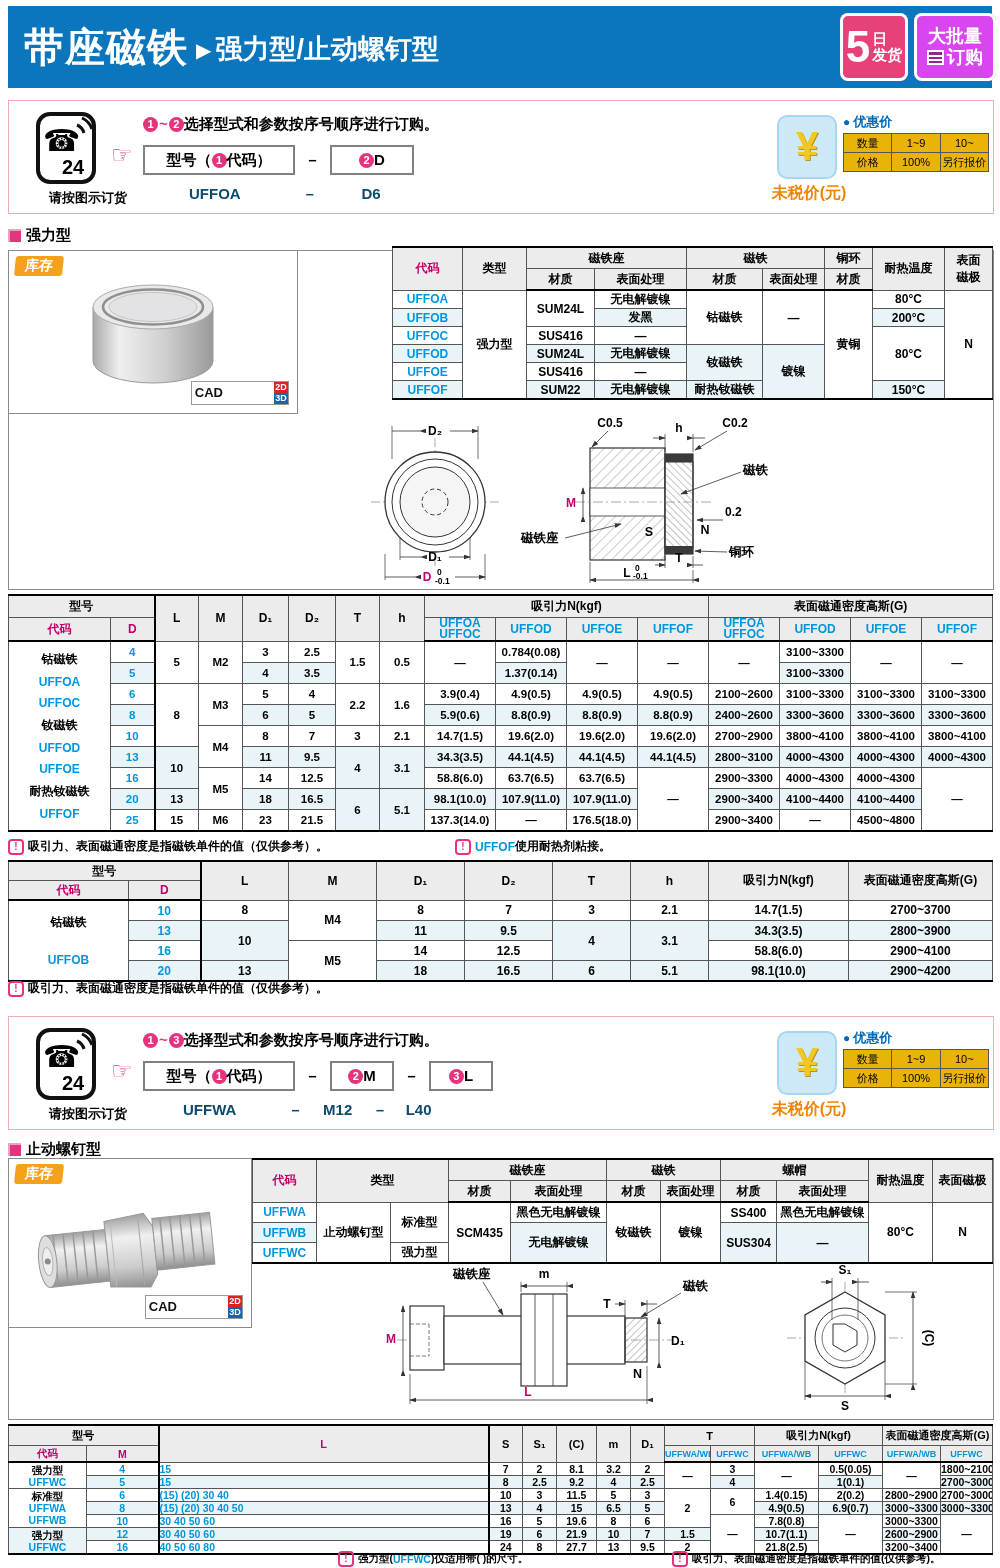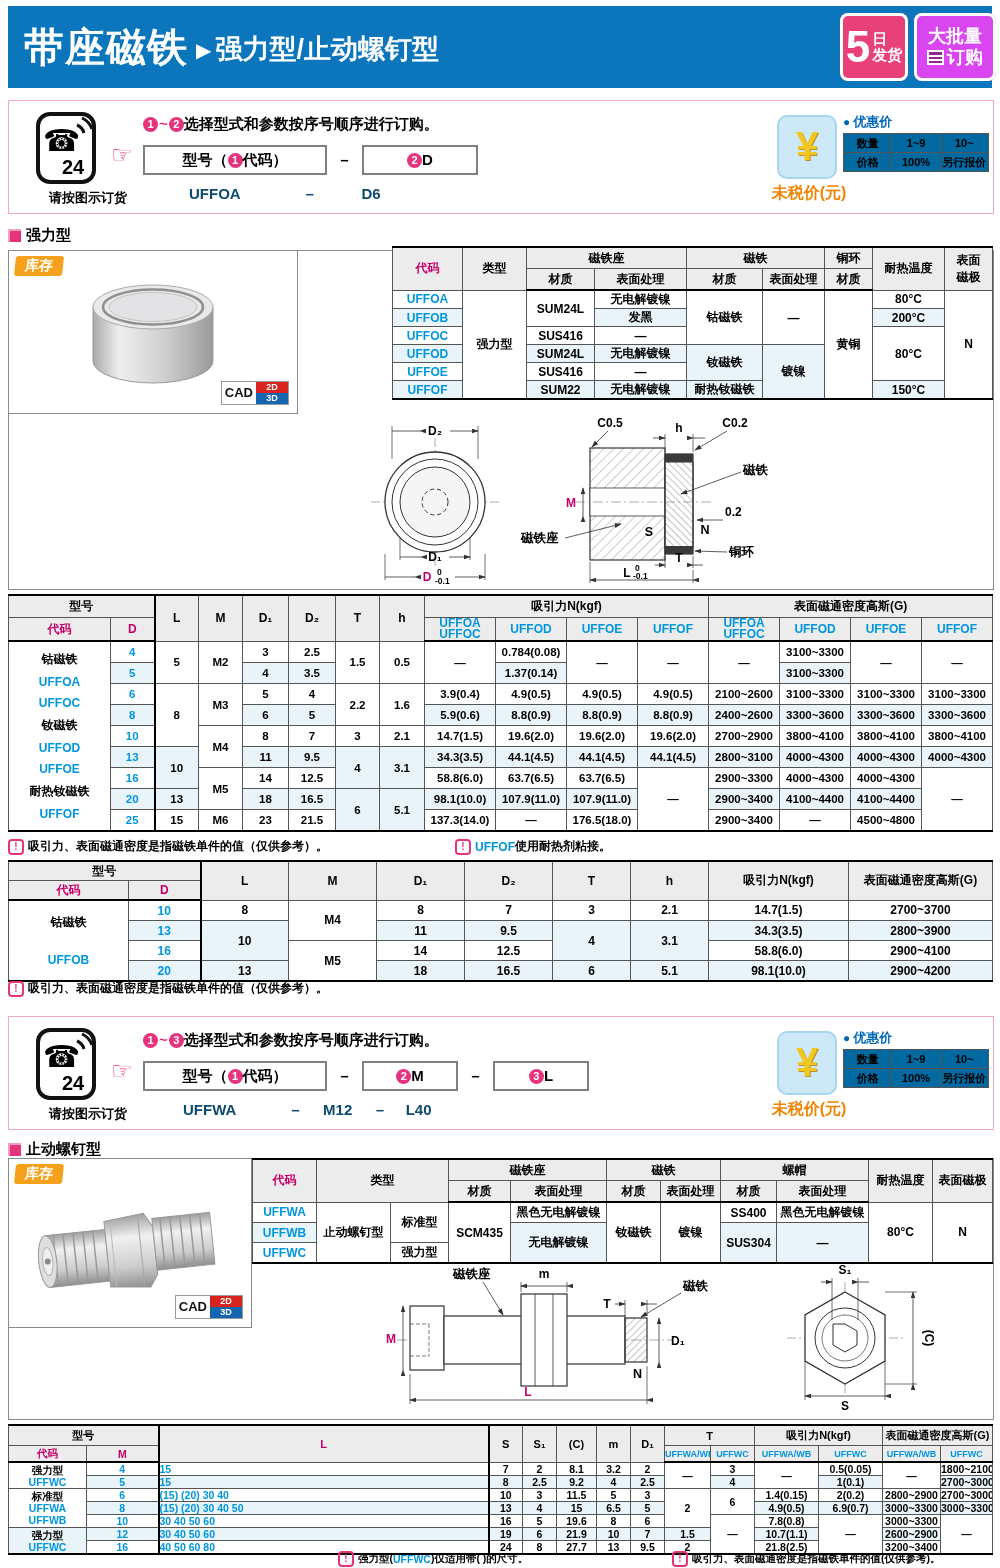--- a/index.html
+++ b/index.html
@@ -20,44 +20,44 @@
   .b2icon{display:inline-block;width:13px;height:11px;border:2px solid #fff;margin-right:3px;background:linear-gradient(#93278f 30%,#fff 30%,#fff 45%,#93278f 45%,#93278f 65%,#fff 65%,#fff 80%,#93278f 80%);}
   
   .orderbox{position:absolute;left:8px;width:984px;height:112px;border:1px solid #f3aab6;background:#fff;}
   .phoneblock{position:absolute;left:26px;top:10px;width:110px;}
   .phonecap{position:absolute;left:-12px;top:78px;width:130px;font-size:13px;font-weight:bold;text-align:center;}
   .hand{position:absolute;left:102px;top:40px;color:#e6337e;font-size:24px;font-weight:bold;}
   .instr{position:absolute;left:134px;top:14px;font-size:15px;font-weight:bold;}
   .cn{display:inline-block;width:15px;height:15px;border-radius:50%;background:#e6337e;color:#fff;font-size:11px;line-height:15px;text-align:center;vertical-align:1px;font-weight:bold;}
   .til{margin:0 1px;color:#e6337e;}
   .mrow{position:absolute;left:134px;top:44px;font-size:15px;font-weight:bold;}
-  .mbox{display:inline-block;border:2px solid #808080;height:26px;line-height:26px;padding:0 26px;text-align:center;background:#fff;}
+  .mbox{display:inline-block;border:2px solid #808080;height:26px;line-height:26px;padding:0 10px;text-align:center;background:#fff;}
   .mb1{width:128px;}.mb2{width:60px;}.mb3{width:40px;}
   .mdash{margin:0 10px;font-weight:bold;}
   .exrow{position:absolute;left:134px;top:84px;color:#0c4a6e;font-weight:bold;font-size:15px;}
   
   .pricebox{position:absolute;left:768px;top:12px;width:216px;height:96px;}
   .yenbox{position:absolute;left:0;top:2px;width:56px;height:60px;background:#cde9f7;border:2px solid #a8d6ee;border-radius:10px;text-align:center;font-size:40px;line-height:58px;font-weight:bold;color:#f3c722;text-shadow:1px 1px 0 #b8922a;}
   .notax{position:absolute;left:-8px;top:70px;width:80px;text-align:center;color:#f08300;font-weight:bold;font-size:16px;}
   .pright{position:absolute;left:66px;top:0;width:148px;}
   .ptitle{color:#0068b7;font-weight:bold;font-size:13px;margin-bottom:2px;}
   .pdot{font-size:12px;margin-right:3px;}
-  .ptable{border-collapse:collapse;table-layout:fixed;width:146px;font-size:11px;font-weight:bold;background:#0369a1;}
+  .ptable{border-collapse:collapse;table-layout:fixed;width:146px;font-size:11px;font-weight:normal;background:#eab308;}
   .ptable td{border:1px solid #555;text-align:center;height:18px;padding:0;}
   
   .seclabel{position:absolute;left:8px;font-size:15px;font-weight:bold;display:flex;align-items:center;}
   .secmark{display:inline-block;width:13px;height:13px;background:#e6337e;box-shadow:inset 2px 2px 0 #f3a0c0;margin-right:5px;}
   
   .bigbox{position:absolute;left:8px;width:984px;border:1px solid #8a8a8a;background:#fff;}
   .imgcell{position:absolute;left:0;top:0;border-right:1px solid #8a8a8a;border-bottom:1px solid #8a8a8a;background:#fff;}
   .stock{position:absolute;left:6px;top:5px;background:#f5a11c;color:#fff;font-weight:bold;font-size:14px;padding:1px 10px;border-radius:3px;transform:skewX(-6deg);}
   .cadbadge{position:absolute;right:8px;bottom:8px;display:flex;border:1px solid #999;background:#fff;font-weight:bold;}
   .cadtxt{font-size:13px;line-height:22px;padding:0 3px;color:#111;}
   .cadcol{display:flex;flex-direction:column;}
-  .cad2,.cad3{display:block;width:32px;height:11px;font-size:9px;line-height:11px;color:#fff;text-align:center;}
+  .cad2,.cad3{display:block;width:14px;height:11px;font-size:9px;line-height:11px;color:#fff;text-align:center;margin-left:48px;}
   .cad2{background:#d9231f;}.cad3{background:#1565b0;}
   
   table.tbl{border-collapse:collapse;table-layout:fixed;text-align:center;font-weight:bold;background:#fff;border-top:2px solid #000;border-bottom:2px solid #000;border-left:1px solid #555;border-right:1px solid #555;}
   table.tbl th,table.tbl td{border:1px solid #555;padding:0;overflow:hidden;white-space:nowrap;}
   table.tbl th{background:#ececec;font-weight:bold;}
   tr.hsep th{border-bottom:2px solid #000;}
   tr.alt{background:#e9f4f8;}
   .blue{color:#0096dc;}
   .mag{color:#c2006b;}
   .br2{border-right:2px solid #000 !important;}

